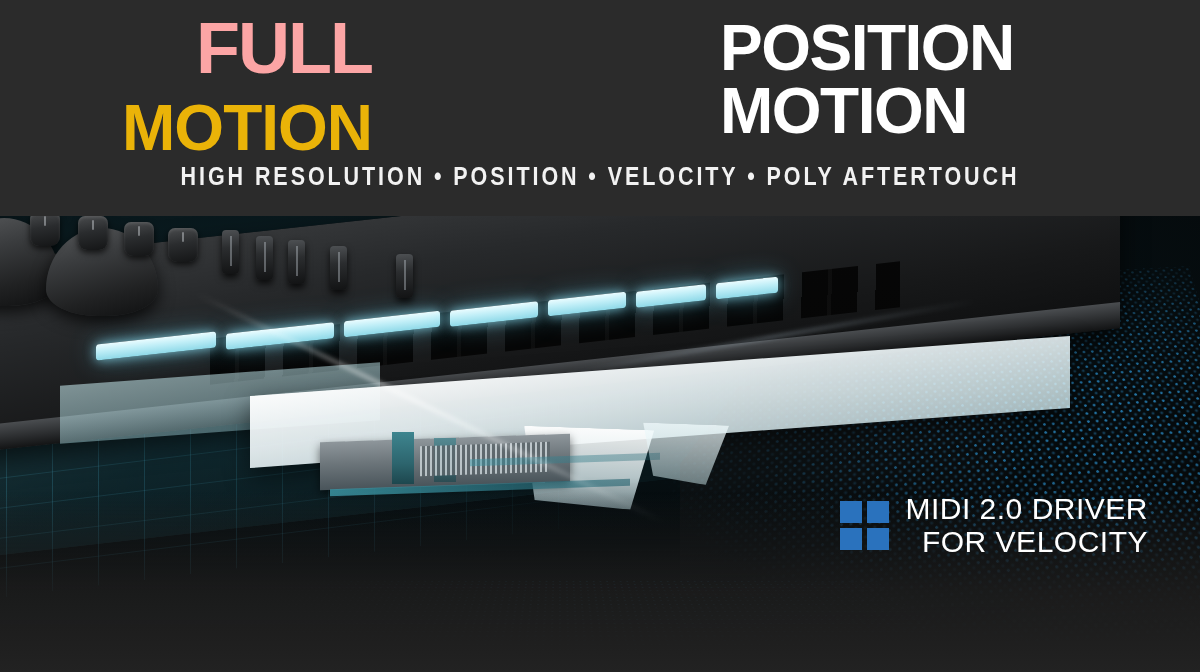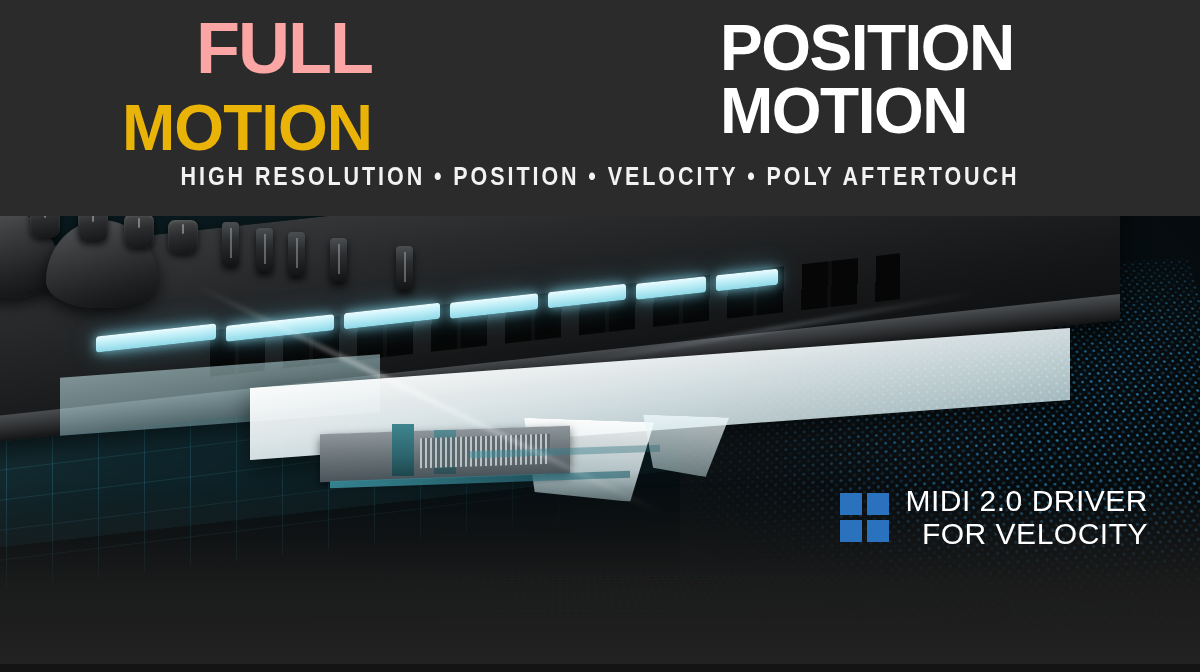--- a/index.html
+++ b/index.html
@@ -100,21 +100,21 @@
     font-weight:bold;
     color:#f2f2f2;
     letter-spacing:3.4px;
     transform:scaleX(0.86);
     white-space:nowrap;
   }
 
   
   #hero{
     position:absolute;
-    left:0; top:208px;
+    left:0; top:216px;
     width:1200px;
     height:456px;
     overflow:hidden;
     background:#191919;
   }
   #hero-bg{
     position:absolute; inset:0;
     background:
       radial-gradient(140% 90% at 18% 18%, #0b1f24 0%, #071216 38%, #050a0c 65%, #0a0a0a 100%),
       linear-gradient(180deg,#1d1d1d 0%,#121212 22%,#101010 60%,#1e1e1e 100%);

